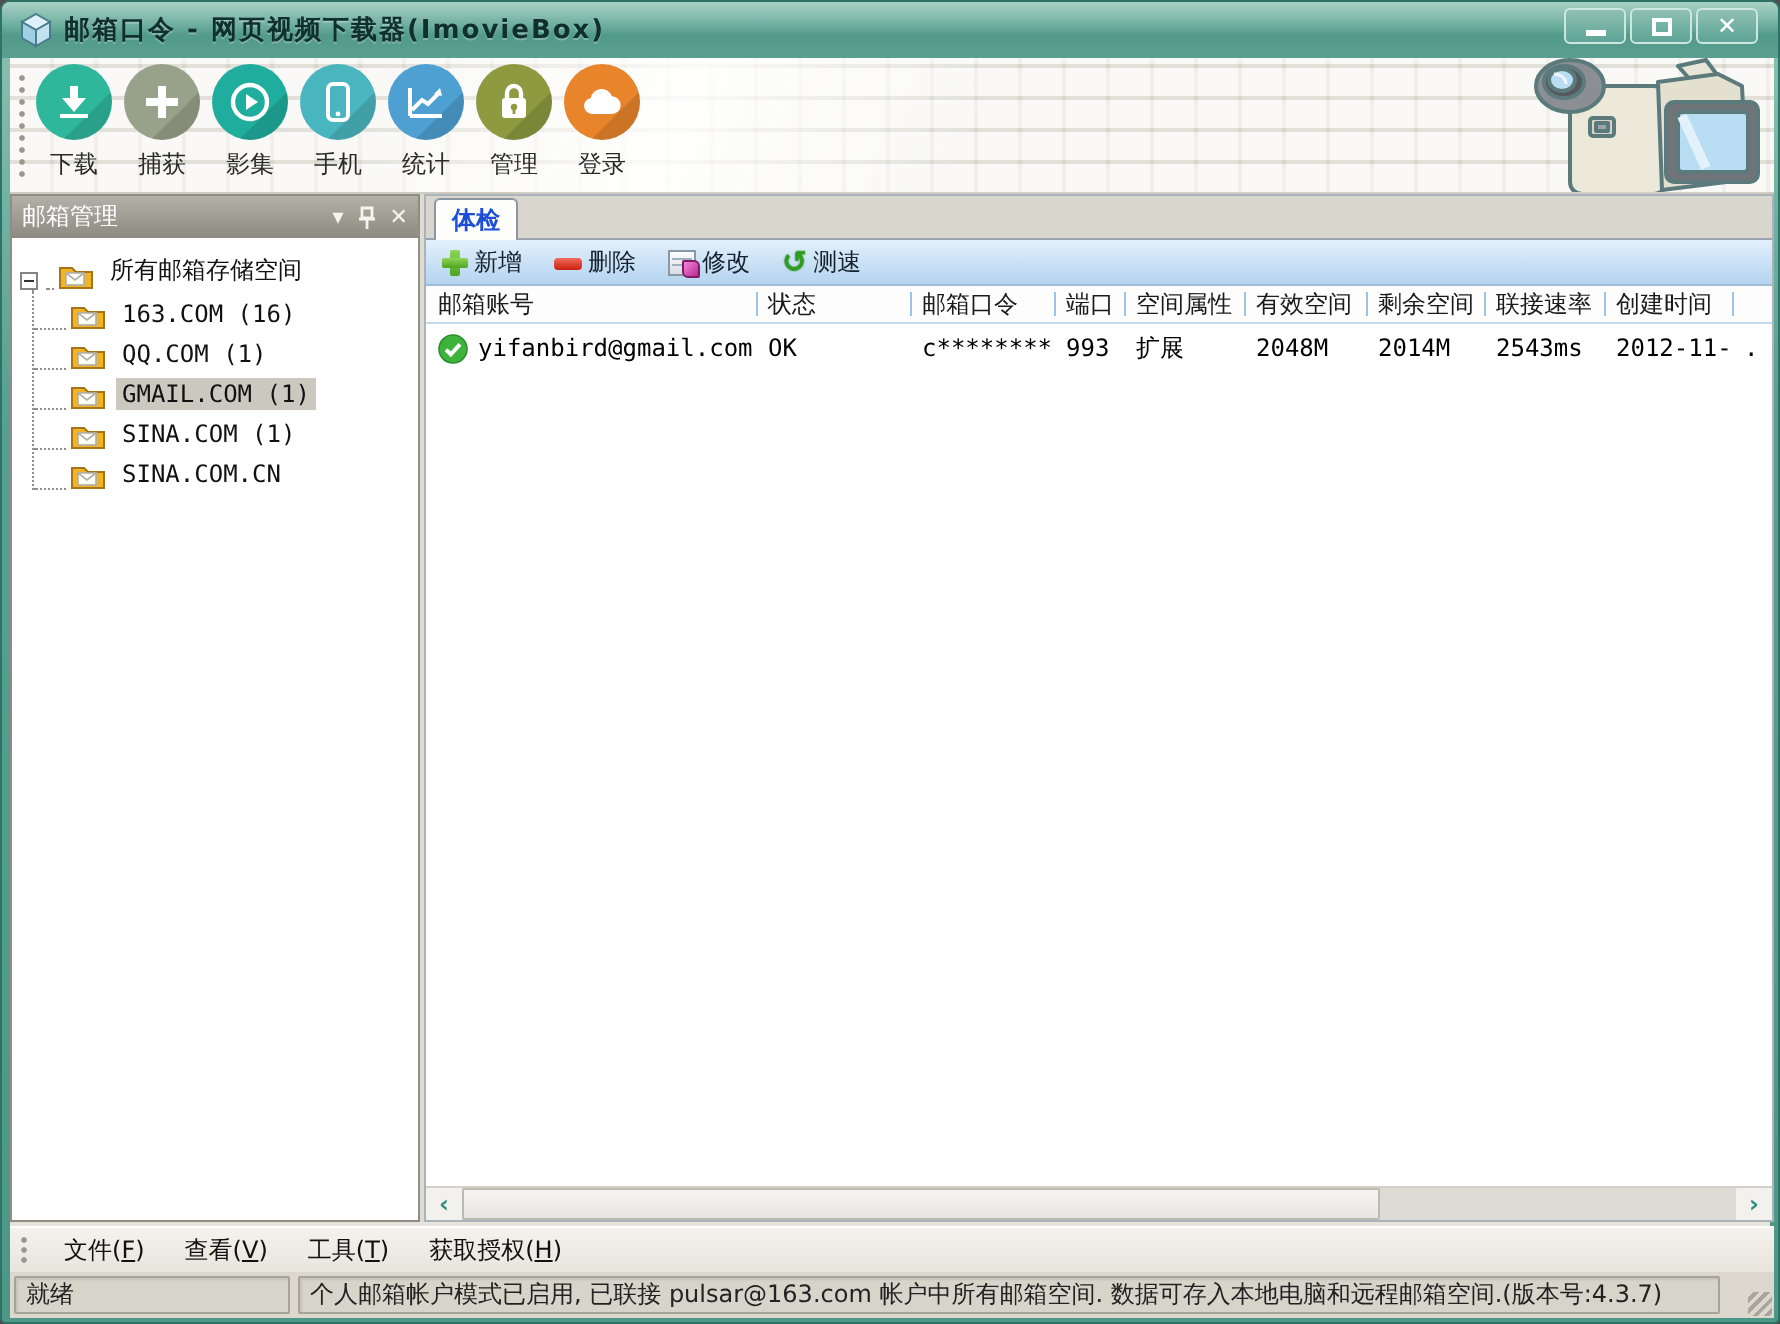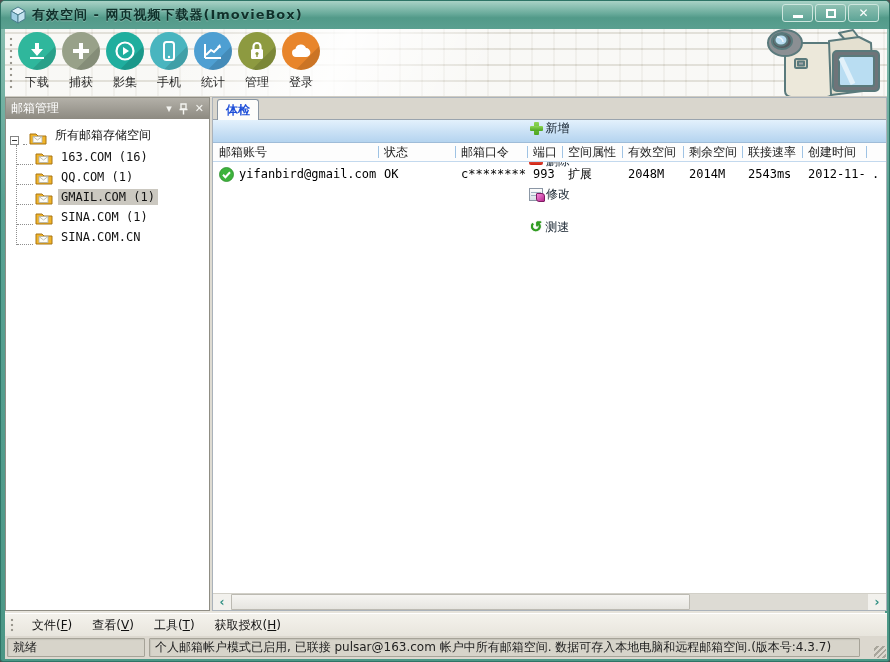--- a/index.html
+++ b/index.html
@@ -81,21 +81,21 @@
     background:#fff; border:1px solid #aab2ba; }
   .tabstrip{ position:absolute; left:0; top:0; width:100%; height:22px;
     background:#d9d6cd; border-bottom:1px solid #9aa4ae; }
   .tab{ position:absolute; left:4px; top:1px; height:21px; padding:0 8px;
     background:#fdfdfb; border:1px solid #8a96a2; border-bottom:none;
     border-radius:3px 3px 0 0; font-size:12px; font-weight:bold; color:#1d4ed8;
     display:flex; align-items:center; cursor:pointer; }
   .actionbar{ position:absolute; left:0; top:22px; width:100%; height:23px;
     background:linear-gradient(#e3f1fc,#c2dcf3 70%,#b5d4ef);
     border-bottom:1px solid #9fbcd8; display:flex; align-items:center; gap:16px;
-    padding:0 8px; font-size:12px; color:#15222e;flex-direction:column; }
+    padding:0 8px; font-size:12px; color:#15222e; }
   .action{ display:flex; align-items:center; gap:3px; cursor:pointer; }
   .icon-plus{ width:13px; height:13px; position:relative; }
   .icon-plus::before{ content:""; position:absolute; left:4px; top:0; width:5px; height:13px;
     background:linear-gradient(#8ed656,#4ca520); border-radius:1px; }
   .icon-plus::after{ content:""; position:absolute; left:0; top:4px; width:13px; height:5px;
     background:linear-gradient(#8ed656,#4ca520); border-radius:1px; }
   .icon-minus{ width:14px; height:6px; border-radius:2px;
     background:linear-gradient(#f26b5a,#cc1f10); margin-top:1px; }
   .icon-edit{ width:14px; height:13px; position:relative;
     background:linear-gradient(#fdfdfd,#d8dee6); border:1px solid #8b97a5; }
@@ -156,21 +156,21 @@
 <body>
 
 <div class="window">
 
   <div class="titlebar">
     <svg class="app-icon" viewBox="0 0 18 18">
       <polygon points="9,1 16,5 9,9 2,5" fill="#dff0f8" stroke="#4a7d8c" stroke-width="1"></polygon>
       <polygon points="2,5 9,9 9,17 2,13" fill="#9fcfe4" stroke="#4a7d8c" stroke-width="1"></polygon>
       <polygon points="16,5 9,9 9,17 16,13" fill="#c3e2ef" stroke="#4a7d8c" stroke-width="1"></polygon>
     </svg>
-    <span class="title-text">有效空间 - 网页视频下载器(ImovieBox)</span>
+    <span class="title-text">邮箱口令 - 网页视频下载器(ImovieBox)</span>
     <div class="winbtns">
       <div class="winbtn">
           <span class="glyph-min"></span>
         </div>
       <div class="winbtn">
           <span class="glyph-max"></span>
         </div>
       <div class="winbtn">
           <span class="glyph-close">✕</span>
         </div>

